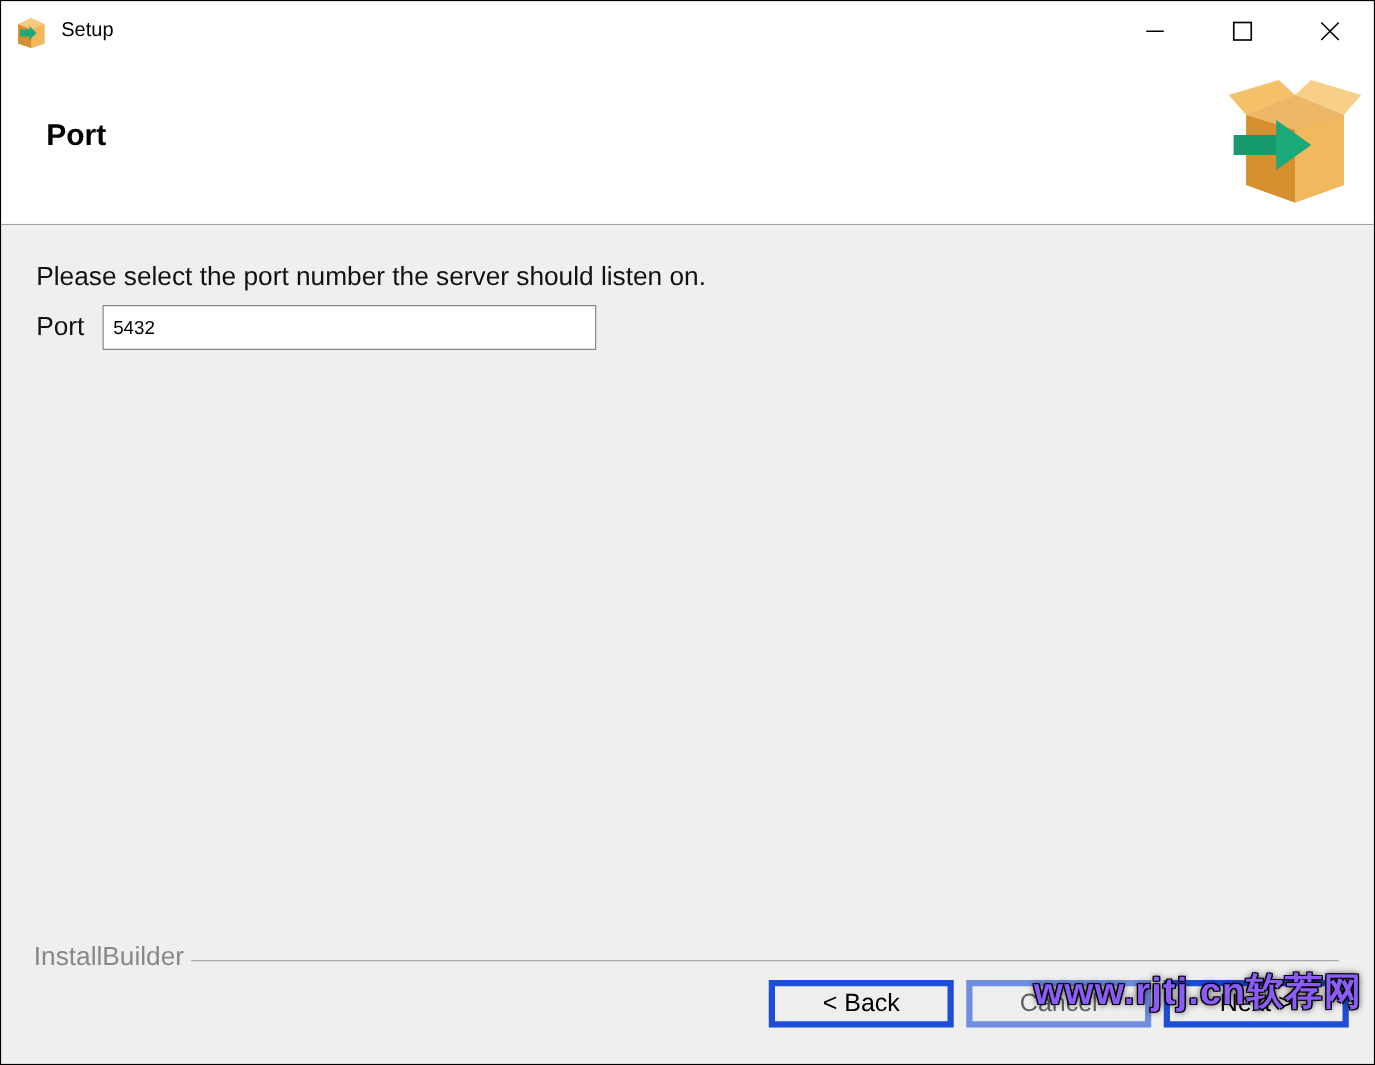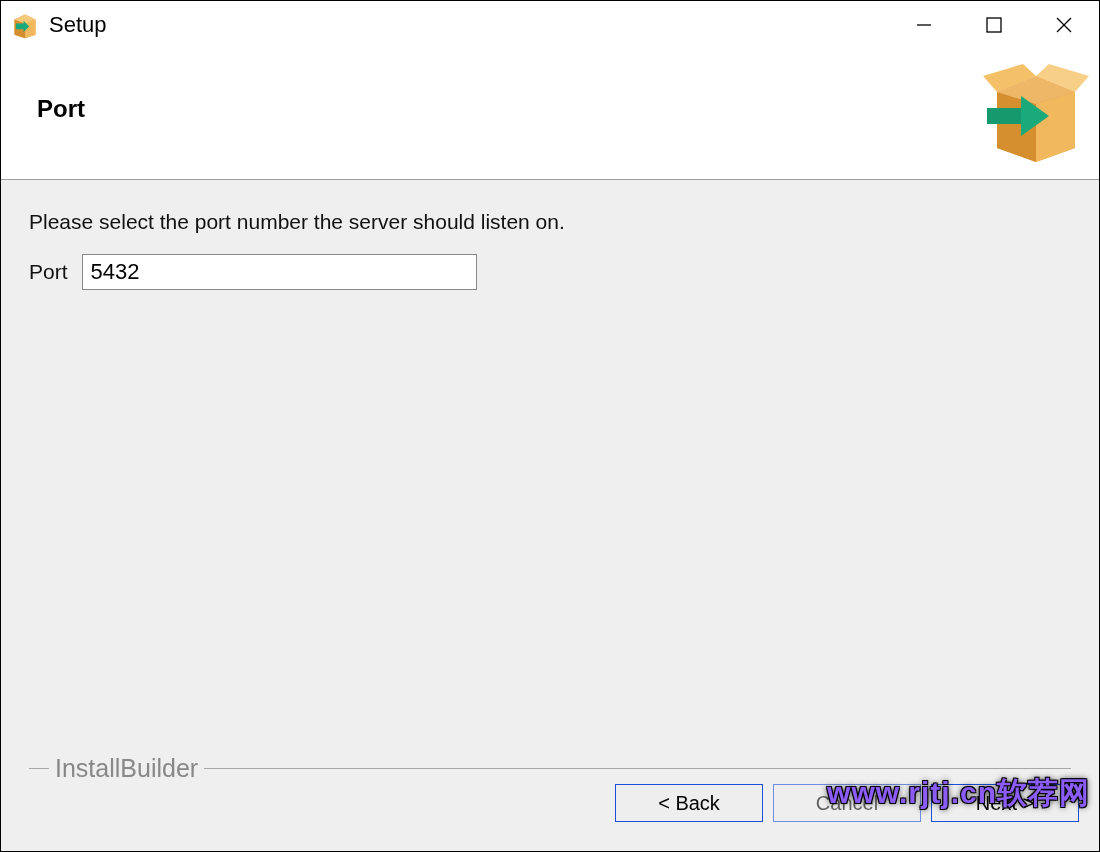--- a/index.html
+++ b/index.html
@@ -2,46 +2,46 @@
 <html><head>
 <meta charset="utf-8">
 <style>
   * { box-sizing: border-box; margin: 0; padding: 0; }
   html, body { width: 1100px; height: 852px; overflow: hidden; font-family: "Segoe UI", Tahoma, sans-serif; }
   body { background: #fff; border: 1px solid #000; display: flex; flex-direction: column; }
 
   
   .titlebar { height: 48px; display: flex; align-items: center; padding-left: 10px; background: #fff; }
   .titlebar .app-icon { width: 28px; height: 28px; margin-right: 10px; }
-  .titlebar .title { font-size: 22px; color: #000; }
+  .titlebar .title { font-size: 16px; color: #000; }
   .titlebar .spacer { flex: 1; }
   .titlebar .win-btn { width: 70px; height: 48px; display: flex; align-items: center; justify-content: center; }
   .titlebar .win-btn svg { stroke: #000; stroke-width: 1.3; fill: none; }
 
   
   .header-strip { height: 130px; background: #fff; display: flex; align-items: center; position: relative; padding-left: 36px; }
   .header-strip .page-title { font-size: 24px; font-weight: 700; color: #000; margin-top: -10px;}
   .header-strip .big-icon { position: absolute; right: 8px; top: 15px; width: 110px; height: 100px; }
   .header-divider { border: 0; border-top: 1px solid #a0a0a0; }
 
   
   .content { flex: 1; background: #efefef; padding: 30px 28px 0 28px; display: flex; flex-direction: column; }
-  .instruction { font-size: 21px; color: #111; margin-bottom: 20px; }
+  .instruction { font-size: 21px; color: #111; margin-bottom: 10px; }
   .field-row { display: flex; align-items: center; gap: 14px; }
   .field-label { font-size: 21px; color: #111; }
-  .field-input { width: 395px; height: 36px; border: 1px solid #888; background: #fff; font-size: 22px; padding: 0 8px; }
+  .field-input { width: 395px; height: 36px; border: 1px solid #888; background: #fff; font-size: 15px; padding: 0 8px; }
 
   
   .fieldset-wrap { margin-top: auto; position: relative; }
-  .fieldset-wrap .legend { position: absolute; top: -14px; left: -8px; background: #efefef; padding: 0 6px; font-size: 25px; color: #888; margin-left: 28px; }
+  .fieldset-wrap .legend { position: absolute; top: -14px; left: -8px; background: #efefef; padding: 0 6px; font-size: 21px; color: #888; }
   .fieldset-line { border: 0; border-top: 1px solid #a7a7a7; }
 
   
   .footer { height: 82px; background: #efefef; border-top: 1px solid transparent; display: flex; align-items: flex-start; justify-content: flex-end; padding: 14px 20px 0 0; gap: 10px; }
-  .nav-btn { width: 148px; height: 38px; background: #eeeeee; border: 1px solid #1d4ed8; color: #000; font-size: 20px; display: flex; align-items: center; justify-content: center; }
+  .nav-btn { width: 148px; height: 38px; background: #eeeeee; border: 5px solid #1d4ed8; color: #000; font-size: 20px; display: flex; align-items: center; justify-content: center; }
   .nav-btn.third { opacity: 0.6; }
 
   
   .watermark { position: absolute; bottom: 38px; right: 10px; font-size: 30px; font-weight: 700; color: #8b5cf6; text-shadow: 0 0 6px #000,  -1px -1px 0 #000, 1px -1px 0 #000, -1px 1px 0 #000, 1px 1px 0 #000; letter-spacing: 1px; pointer-events: none; font-family: "Microsoft YaHei","SimHei",sans-serif;}
 </style>
 </head>
 <body>
 
 <div class="titlebar">
   <span class="app-icon">

